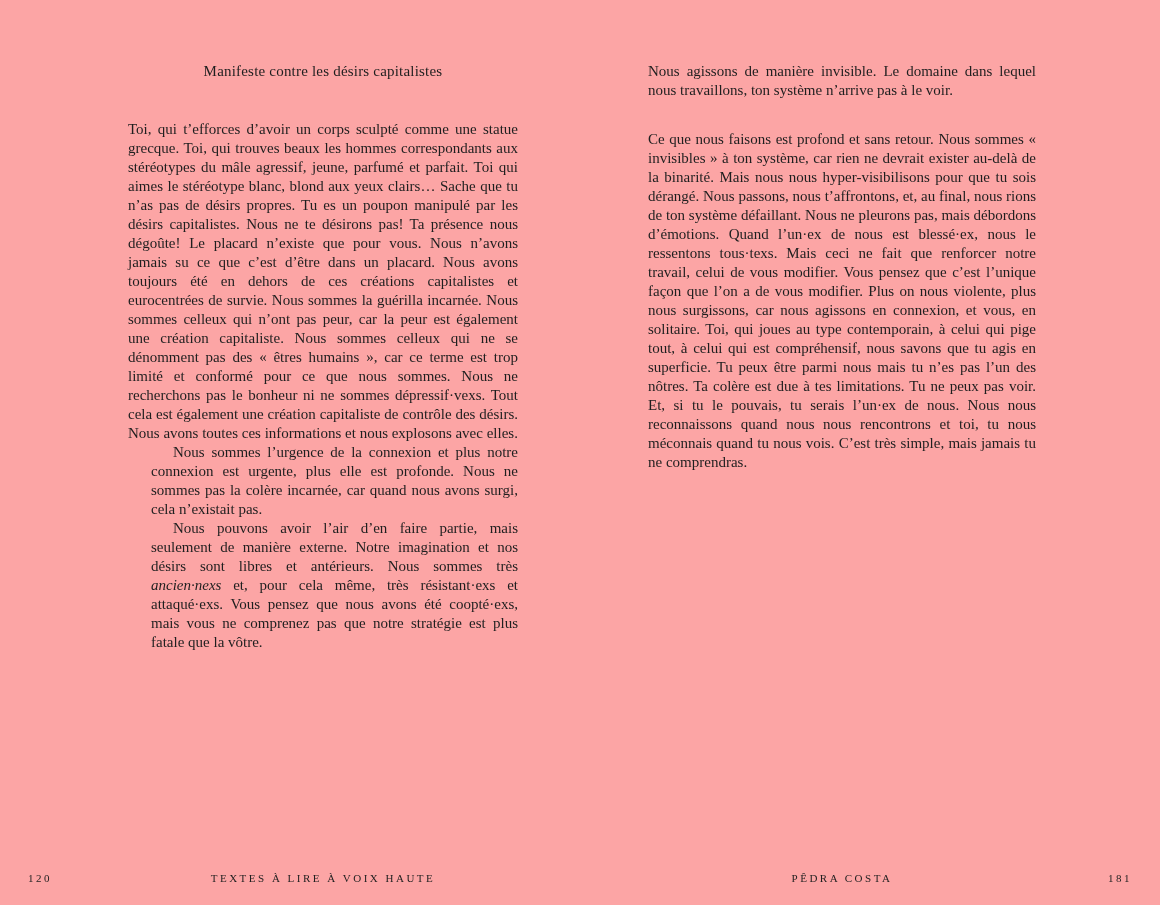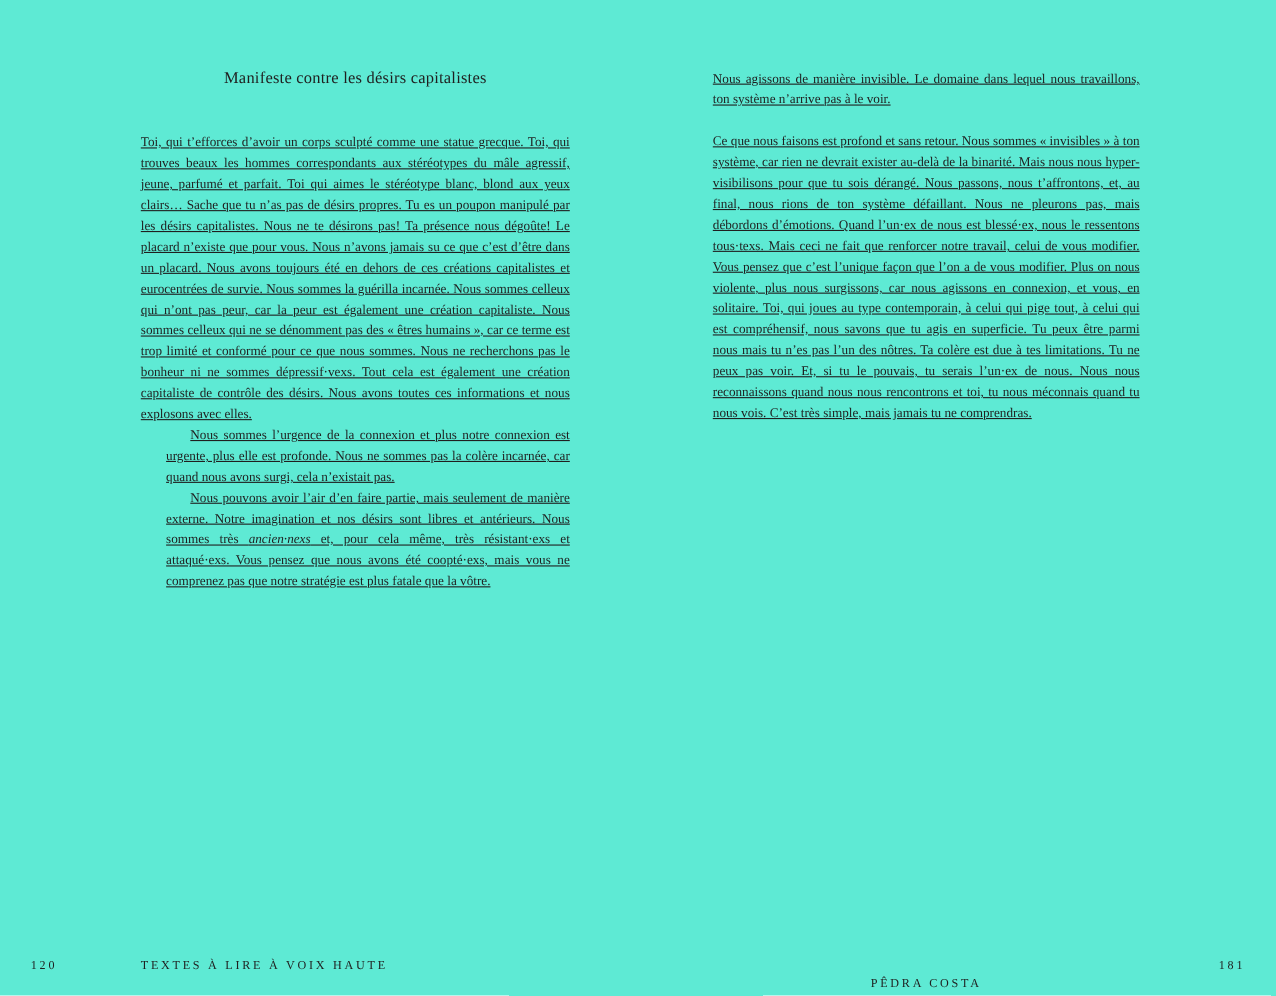--- a/index.html
+++ b/index.html
@@ -4,63 +4,62 @@
 <style>
   html, body {
     margin: 0;
     padding: 0;
     background: #ffffff;
   }
   .spread {
     position: relative;
     width: 1160px;
     height: 905px;
-    background: #5eead4;
+    background: #fca5a5;
     font-family: "Liberation Serif", "DejaVu Serif", serif;
     color: #1f1f1f;
     overflow: hidden;
   }
   .column {
     position: absolute;
     top: 62px;
   }
   .col-left  { left: 128px; width: 390px; }
   .col-right { left: 648px; width: 388px; }
   .page-title {
     font-size: 15px;
     font-weight: normal;
     text-align: center;
     margin: 0 0 39px 0;
     line-height: 19px;
     letter-spacing: 0.2px;
   }
   p.body-para {
     margin: 0;
-    font-size: 12px;
+    font-size: 15px;
     line-height: 19px;
     text-align: justify;
     hyphens: auto;
-    text-decoration: underline;
     -webkit-hyphens: auto;
   }
   p.body-para.indent { text-indent: 22px; margin-left: 23px; }
-  p.body-para.gap-before { margin-top: 19px; }
+  p.body-para.gap-before { margin-top: 30px; }
   .ital { font-style: italic; }
   .footer-item {
     position: absolute;
     top: 872px;
     font-size: 11px;
     line-height: 13px;
     letter-spacing: 2.5px;
     color: #1f1f1f;
   }
   .folio-left  { left: 28px; }
   .folio-right { right: 28px; }
-  .running-left  { left: 128px; width: 390px; text-align: left; font-family: Liberation Serif, serif; }
-  .running-right { left: 648px; width: 388px; text-align: center; margin-top: 16px; }
+  .running-left  { left: 128px; width: 390px; text-align: center; font-family: Liberation Serif, serif; }
+  .running-right { left: 648px; width: 388px; text-align: center; }
 </style>
 </head>
 <body>
 
 <div class="spread">
 
   <div class="column col-left">
     <h1 class="page-title">Manifeste contre les désirs capitalistes</h1>
 
     <p class="body-para">Toi, qui t’efforces d’avoir un corps sculpté comme une statue grecque. Toi, qui trouves beaux les hommes correspondants aux stéréotypes du mâle agressif, jeune, parfumé et parfait. Toi qui aimes le stéréotype blanc, blond aux yeux clairs… Sache que tu n’as pas de désirs propres. Tu es un poupon manipulé par les désirs capitalistes. Nous ne te désirons pas! Ta présence nous dégoûte! Le placard n’existe que pour vous. Nous n’avons jamais su ce que c’est d’être dans un placard. Nous avons toujours été en dehors de ces créations capitalistes et eurocentrées de survie. Nous sommes la guérilla incarnée. Nous sommes celleux qui n’ont pas peur, car la peur est également une création capitaliste. Nous sommes celleux qui ne se dénomment pas des « êtres humains », car ce terme est trop limité et conformé pour ce que nous sommes. Nous ne recherchons pas le bonheur ni ne sommes dépressif·vexs. Tout cela est également une création capitaliste de contrôle des désirs. Nous avons toutes ces informations et nous explosons avec elles.</p>

